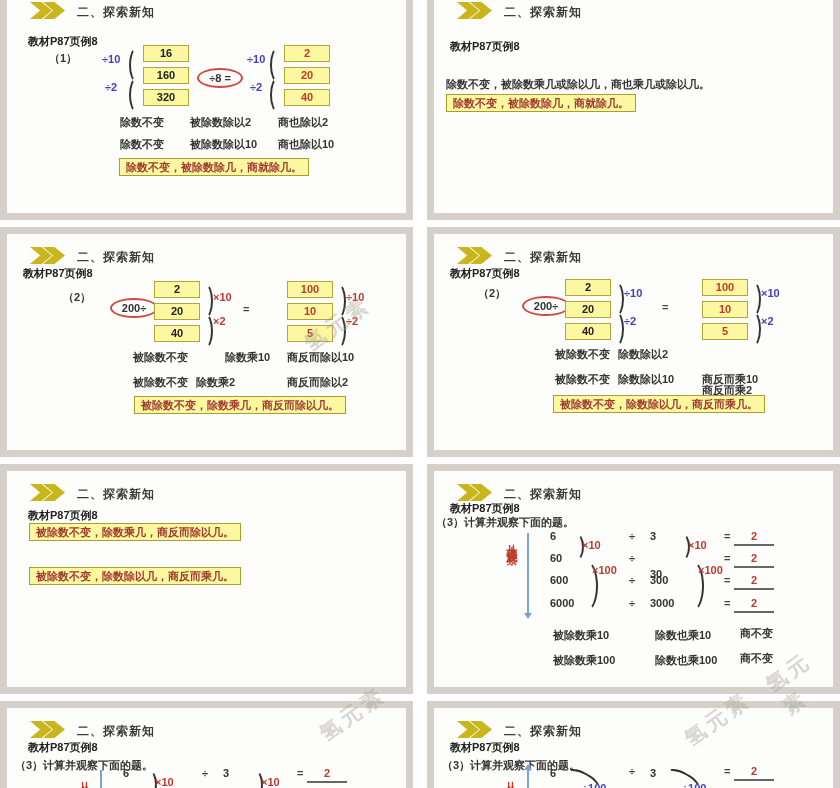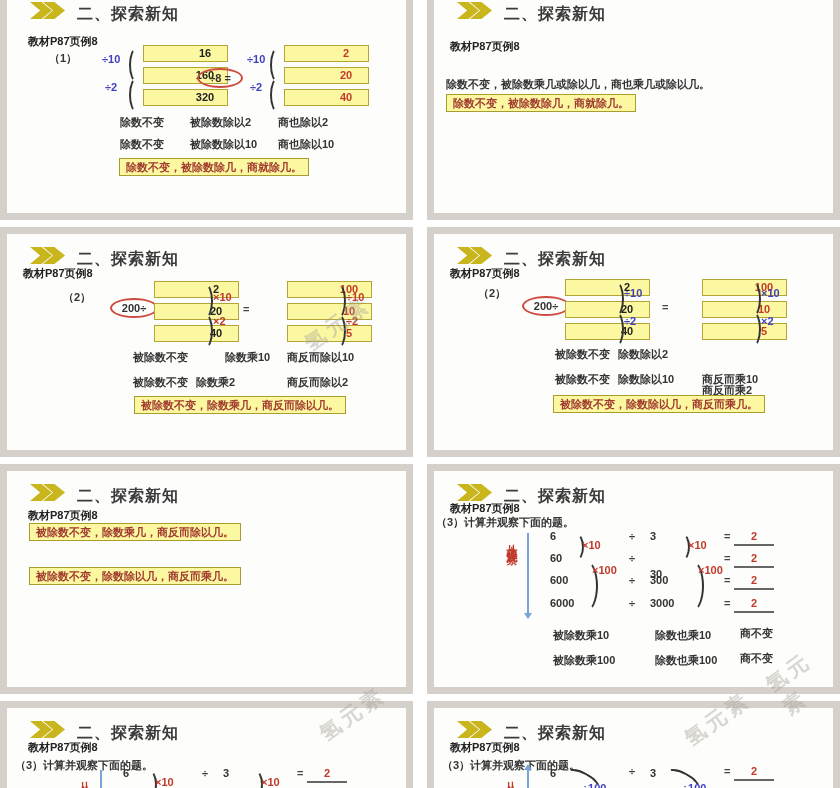--- a/index.html
+++ b/index.html
@@ -2,29 +2,29 @@
 <html><head>
 <meta charset="utf-8">
 <style>
   html,body{margin:0;padding:0;}
   body{width:840px;height:788px;overflow:hidden;background:#ffffff;
        font-family:"Liberation Sans",sans-serif;position:relative;}
   .page{position:absolute;inset:0;width:840px;height:788px;}
   .slide{position:absolute;width:413px;height:230px;background:#fdfdfb;
          border:7px solid #d5d1ca;box-sizing:border-box;}
   .slide *{position:absolute;white-space:nowrap;}
-  .hdr-ttl{font-size:16px;font-weight:bold;color:#3b3b3b;letter-spacing:1px;}
+  .hdr-ttl{font-size:12px;font-weight:bold;color:#3b3b3b;letter-spacing:1px;}
   .chev{width:38px;height:17px;}
   .chev i{position:absolute;top:0;width:22px;height:17px;background:#c9b51c;
           clip-path:polygon(0 0,52% 0,100% 50%,52% 100%,0 100%,46% 50%);}
   .chev i.c2{left:13px;}
   .src{font-size:11px;font-weight:bold;color:#222;}
   .itm{font-size:11px;font-weight:bold;color:#333;}
   .ybox{width:44px;height:15px;line-height:15px;text-align:center;background:#fcf8a2;
-        border:1px solid #b3a636;font-weight:bold;font-size:11px;color:#222;padding-left:39px;}
+        border:1px solid #b3a636;font-weight:bold;font-size:11px;color:#222;}
   .ybox.rd{color:#c4392b;}
   .sumbox{background:#fcf8a2;border:1px solid #a99d2e;color:#a13a2f;font-weight:bold;
           font-size:11px;padding:1px 6px;line-height:14px;}
   .blu{color:#3f3fbf;font-weight:bold;font-size:11px;}
   .red{color:#c0392b;font-weight:bold;font-size:11px;}
   .blk{color:#333;font-weight:bold;font-size:11px;}
   .cL{width:12px;height:32px;border:2px solid transparent;border-left:2px solid #333;border-radius:50%;}
   .cR{width:12px;height:24px;border:2px solid transparent;border-right:2px solid #333;border-radius:50%;}
   .cR.md{height:32px;}
   .cR.big{width:22px;height:50px;}

